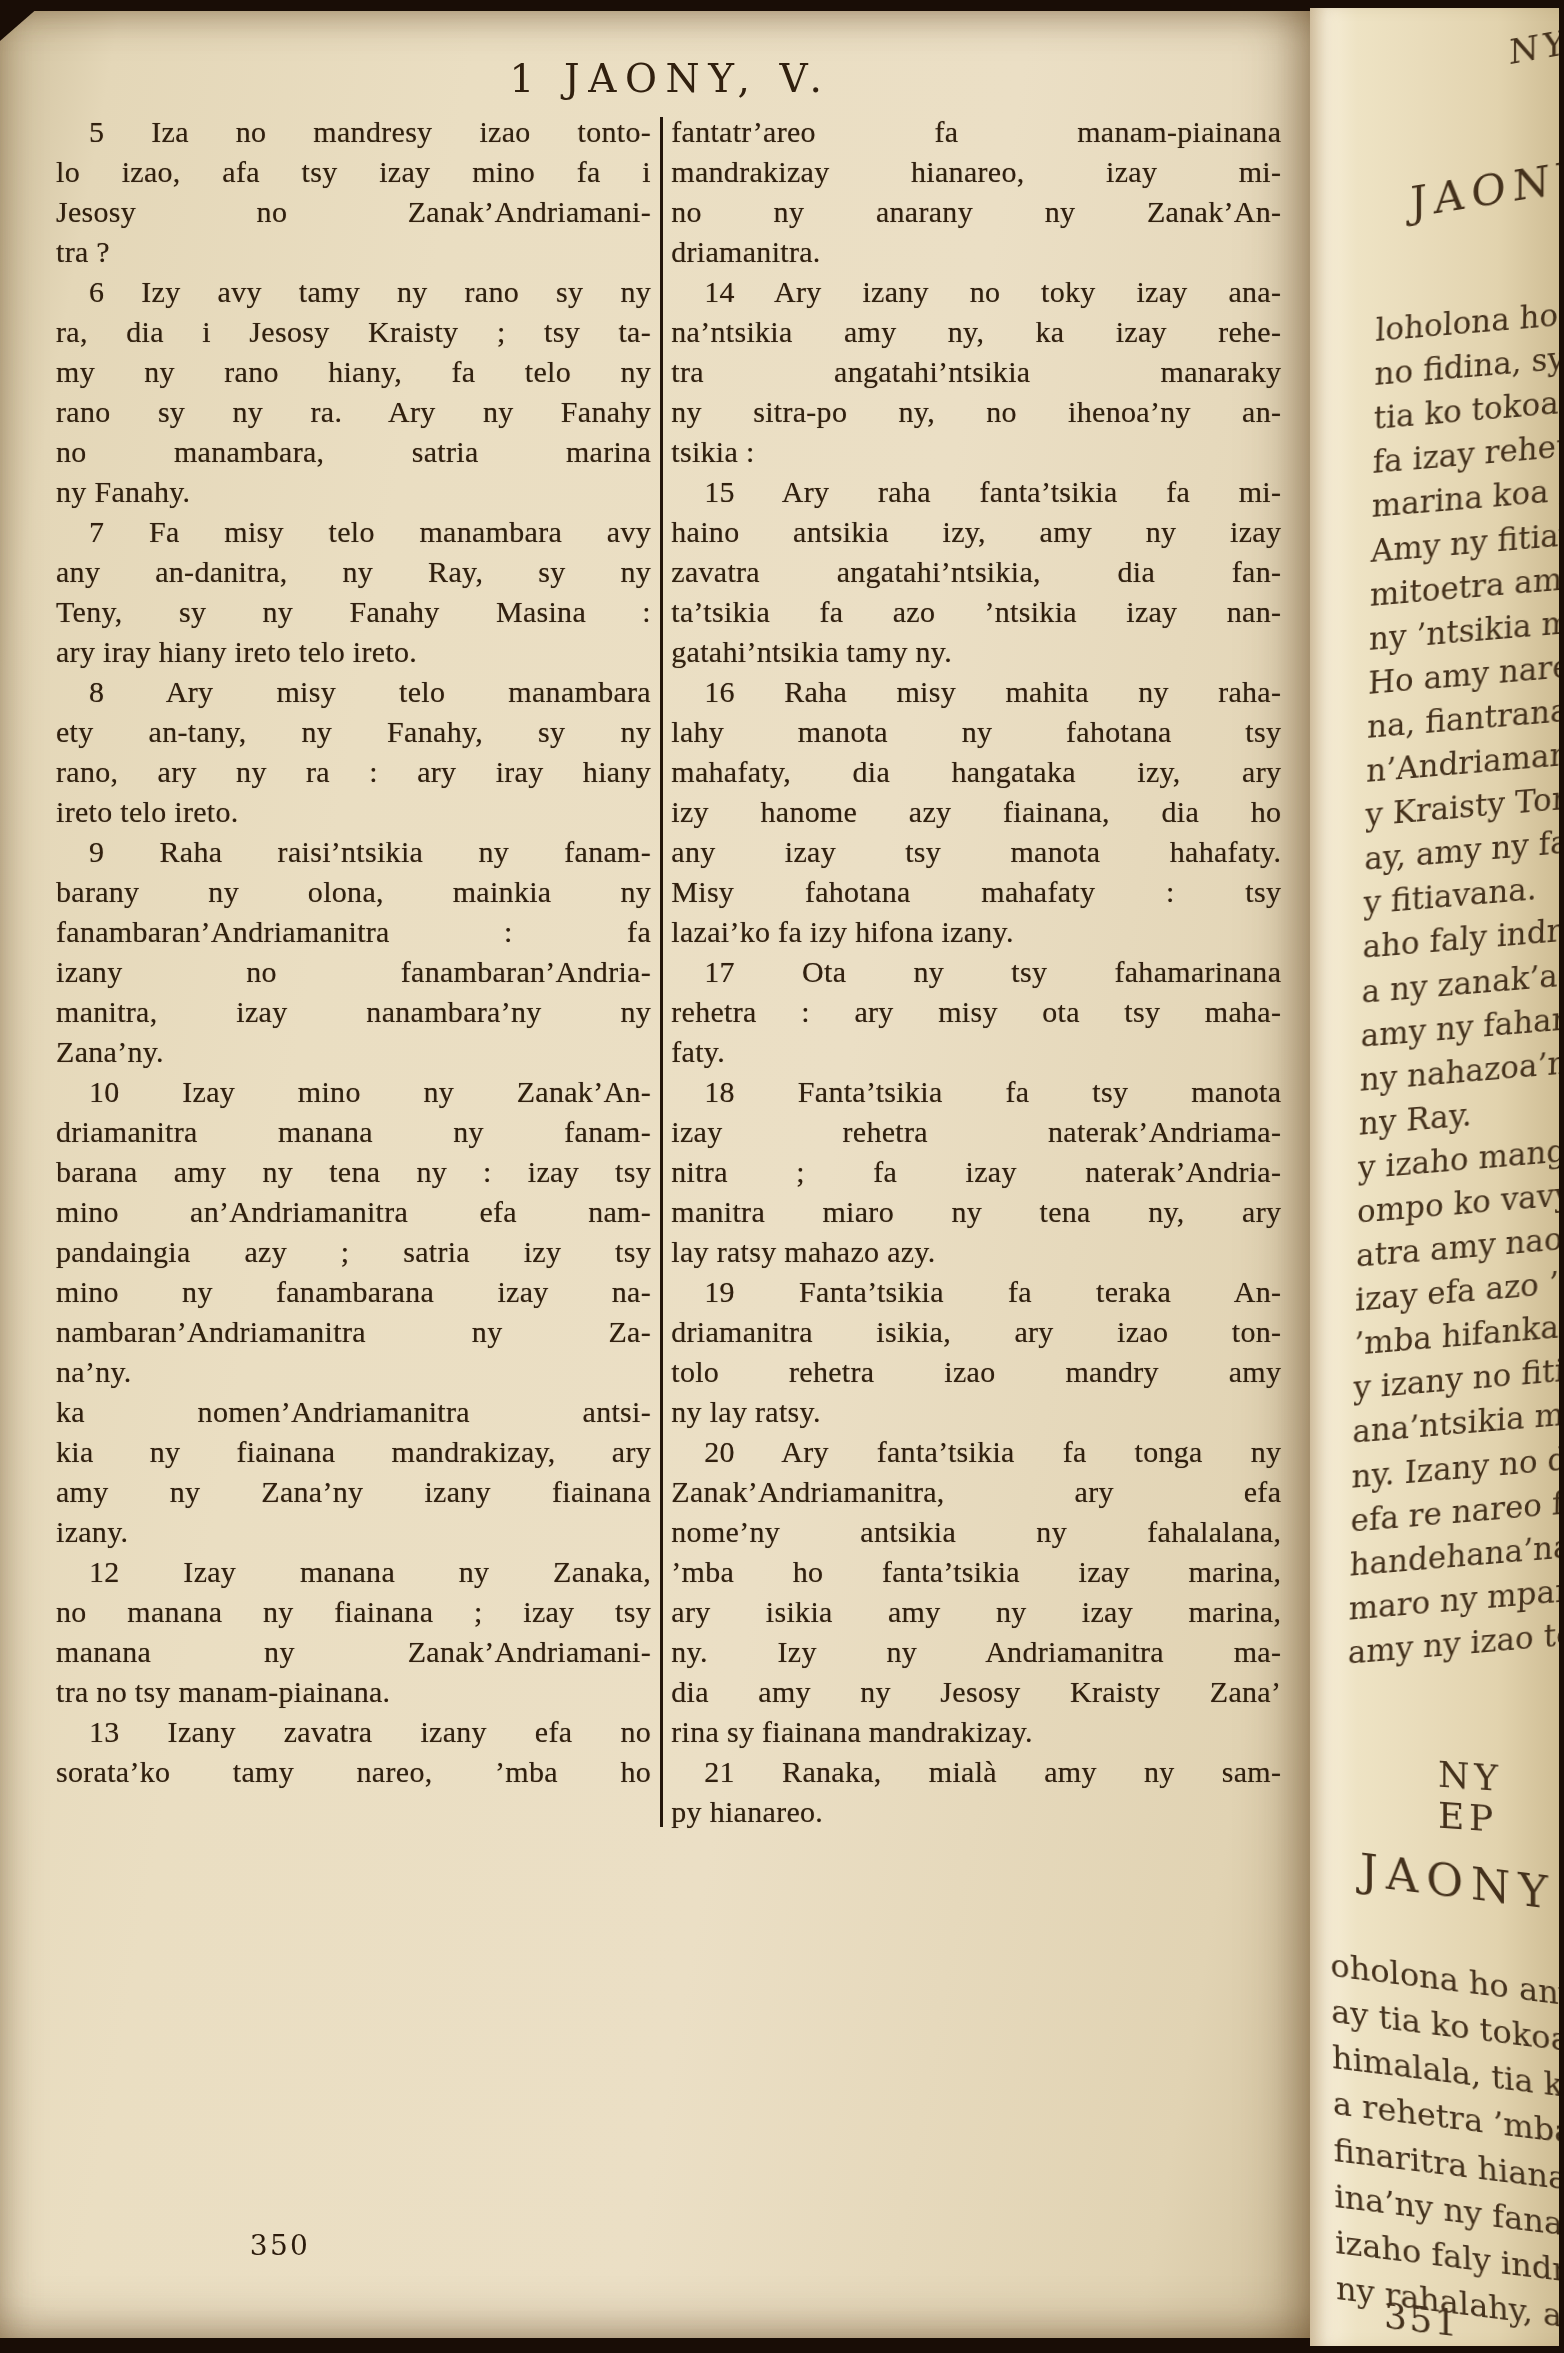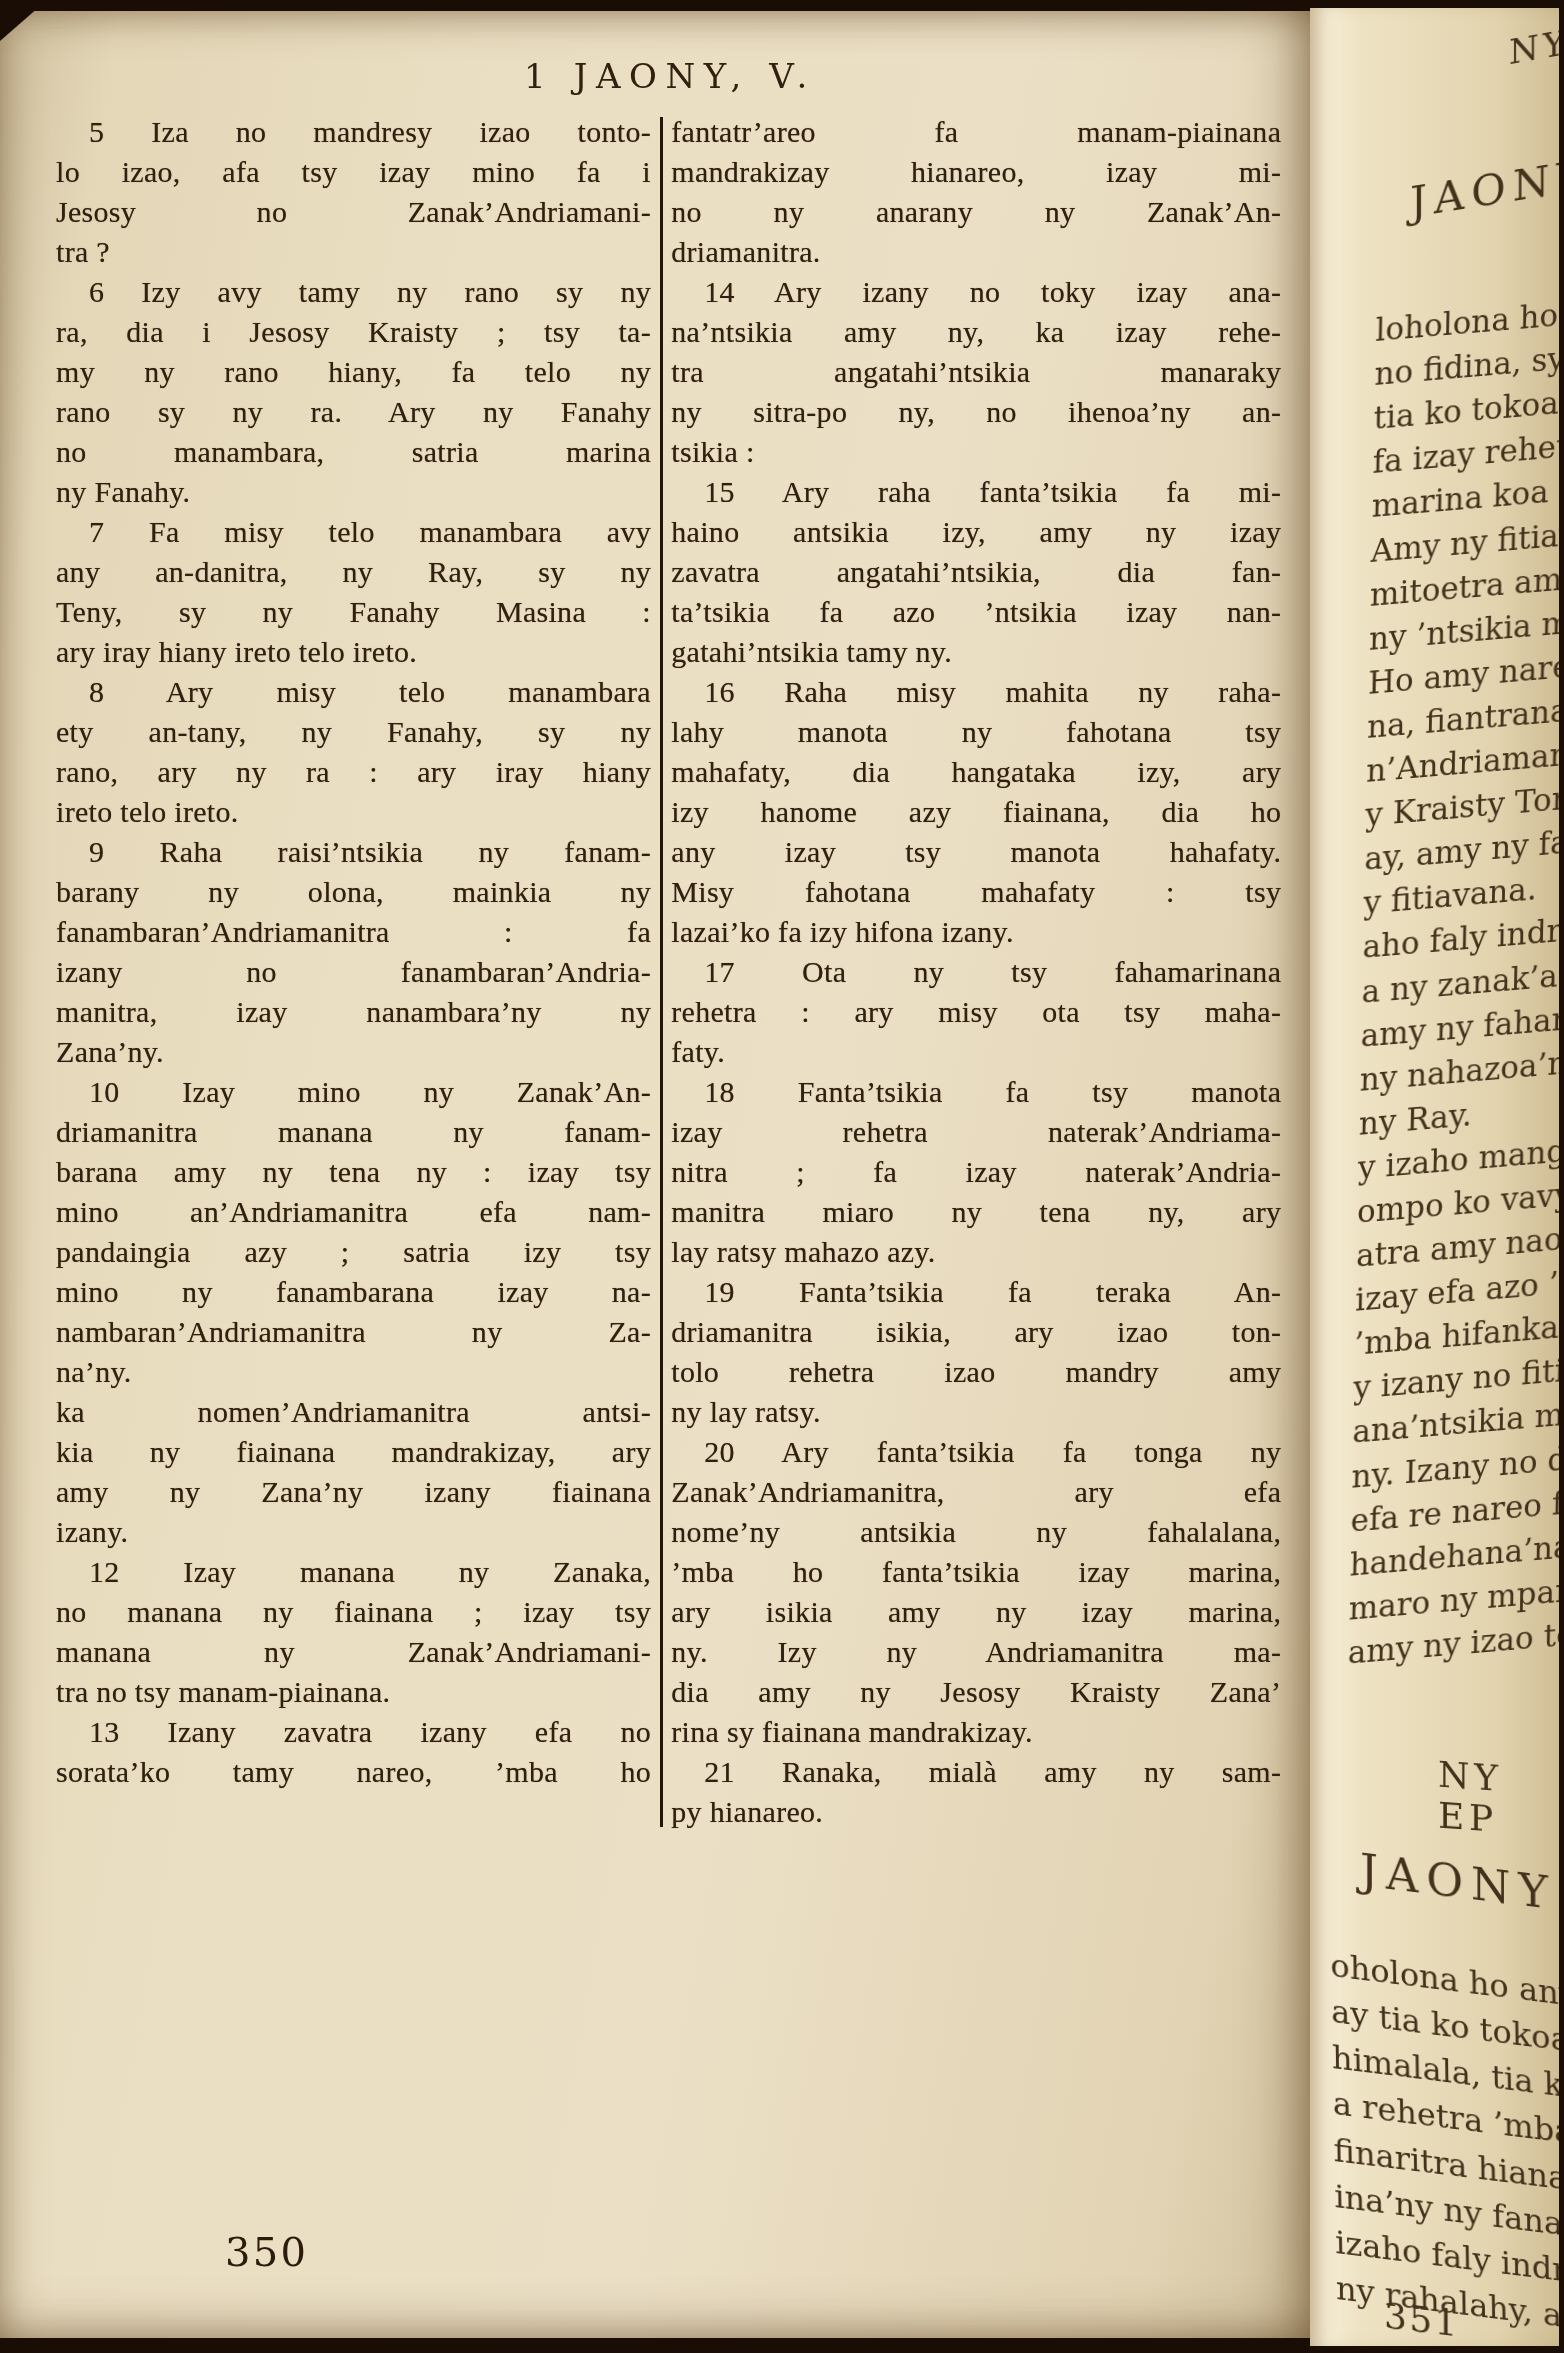--- a/index.html
+++ b/index.html
@@ -21,36 +21,36 @@
     position:absolute;left:0;top:11px;width:1310px;height:2327px;
     background:linear-gradient(100deg,#cfc09e 0%,#e4d7b8 7%,var(--paper) 28%,#ebdfc5 60%,#e1d3b3 90%,#d2c29f 100%);
     box-shadow:
       inset -38px 0 55px -27px rgba(95,65,30,.55),
       inset 23.5px 0 47px -25px rgba(95,65,30,.38),
       inset 0 20.3px 43px -22px rgba(95,65,30,.5),
       inset 0 -30px 51px -25px rgba(95,65,30,.42);
   }
   .running-header{
     position:absolute;top:45px;left:55px;width:1230px;
-    text-align:center;font-size:34px;letter-spacing:8.6px;color:var(--ink);
+    text-align:center;font-size:39px;letter-spacing:8.6px;color:var(--ink);
   }
   .columns{position:absolute;top:101px;left:56px;display:flex;font-family:Liberation Serif, serif;}
   .col{width:595px;}
   .col-right{width:610px;}
   .col-divider{width:2.3px;height:1710px;background:var(--rule);margin:4.7px 8.6px 0 9.4px;}
   .vline{
     height:40px;line-height:40px;font-size:30px;letter-spacing:0.3px;
     color:var(--ink);text-align:justify;text-align-last:left;
     text-shadow:0 0 0.8px rgba(49,32,15,.55);
   }
   .vline.indent{text-indent:33px;}
   .vline.j{text-align-last:justify;}
   .page-number{
-    position:absolute;left:225px;top:2218px;width:94px;text-align:left;
-    font-size:40px;letter-spacing:2.3px;color:#2c1b0c;
+    position:absolute;left:233px;top:2218px;width:94px;text-align:center;
+    font-size:28px;letter-spacing:2.3px;color:#2c1b0c;
   }
   
   .right-page{
     position:absolute;left:1310px;top:7.8px;width:255px;height:2338px;overflow:hidden;
     background:linear-gradient(90deg,#f2e7cc 0,#f6edd6 17px,var(--paper_right) 47px,#e9dcbb 110px,#e2d3ae 188px,#cdbb92 255px);
     box-shadow:inset 15.6px 0 20.3px -9.4px rgba(120,85,40,.38);
   }
   .right-page .txt{color:var(--ink_right);filter:blur(0.5px);}
   .rp-top-header{position:absolute;left:199px;top:19px;font-size:34px;letter-spacing:3.9px;transform:skewY(-10deg);}
   .rp-title{position:absolute;left:100px;top:156px;font-size:42px;letter-spacing:7px;transform:skewY(-9deg);}

